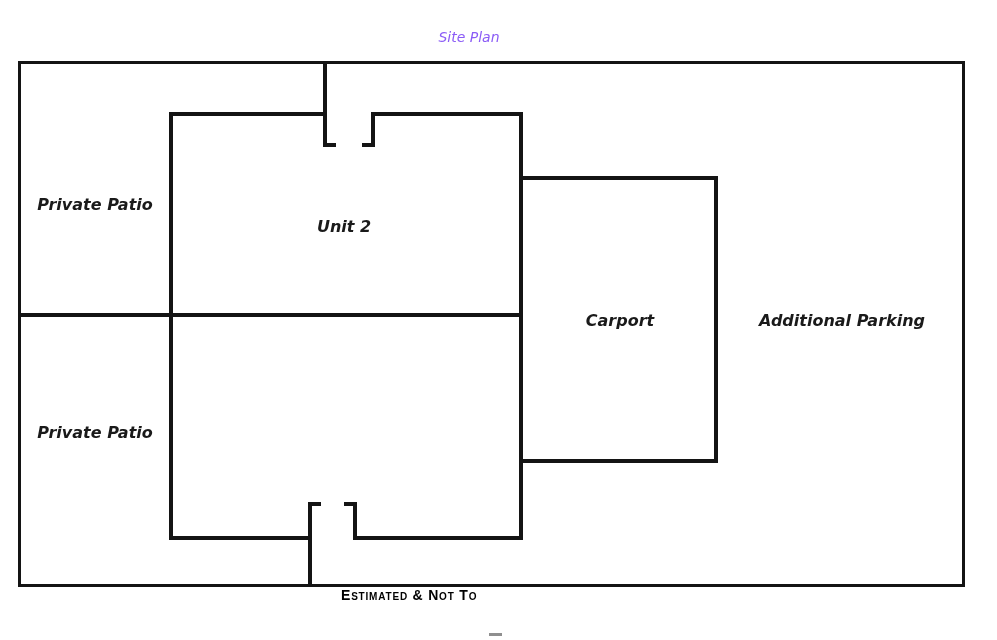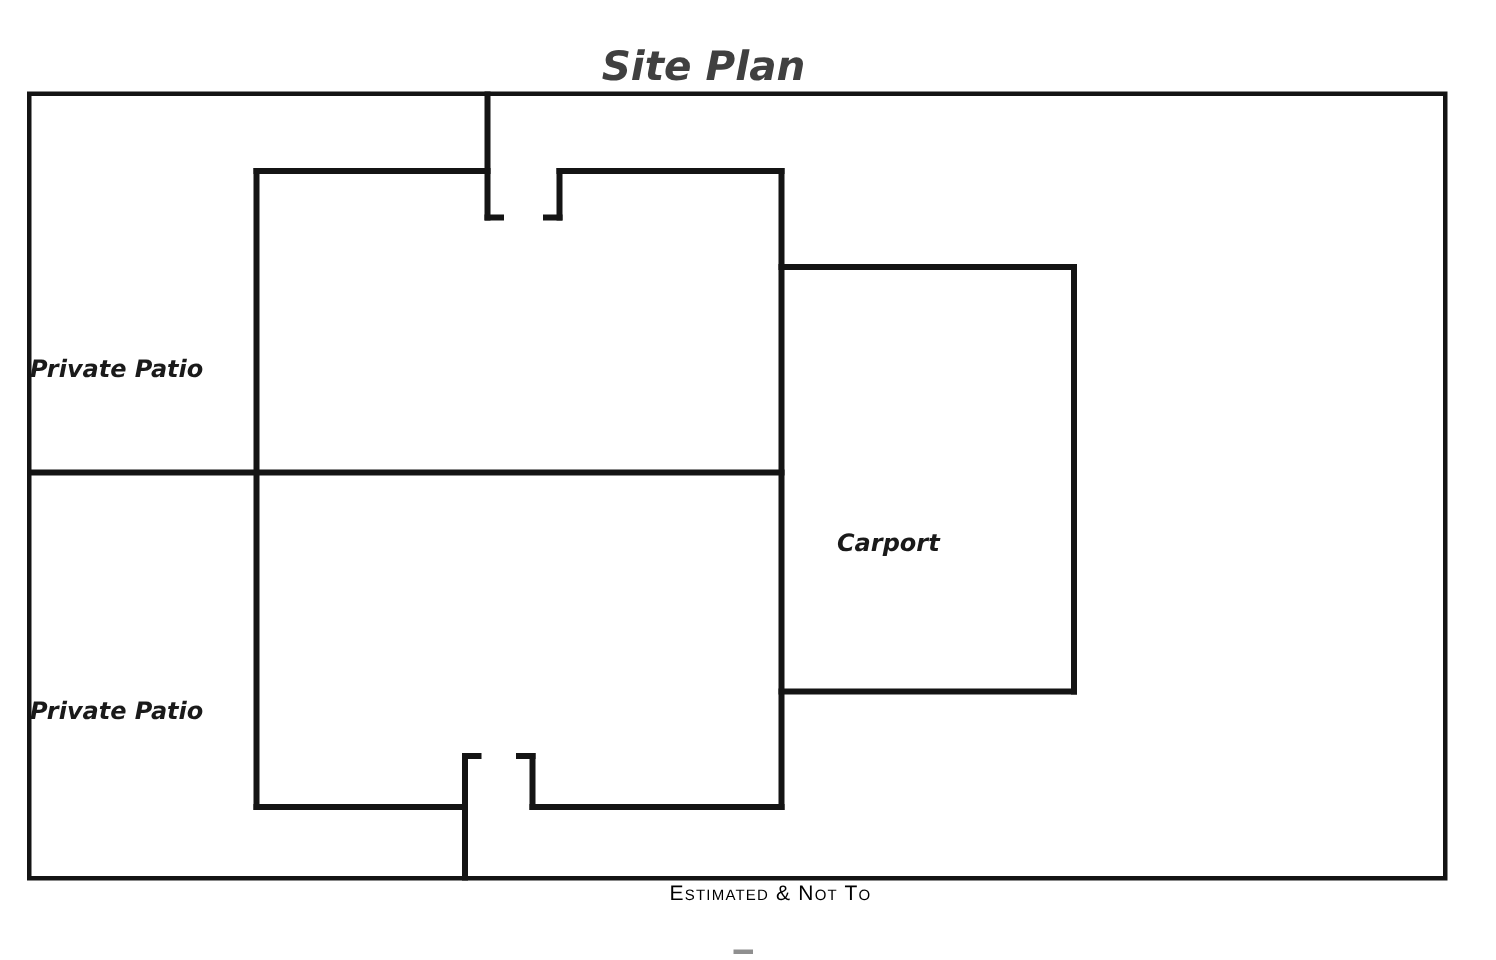--- a/index.html
+++ b/index.html
@@ -27,43 +27,43 @@
     height: 520px;
     border: 3px solid var(--line, #141414);
     background: transparent;
   }
   .plan-label {
     position: absolute;
     color: #1a1a1a;
     font-weight: bold;
     font-style: italic;
     font-size: 16px;
+    text-align: center;
     white-space: nowrap;
-    margin-top: 41px;
   }
   .title {
     position: absolute;
     left: 369px;
     top: 29px;
     width: 200px;
     text-align: center;
-    color: #404040;
-    font-weight: bold;
+    color: #8b5cf6;
+    font-weight: normal;
     font-style: italic;
-    font-size: 27px;
+    font-size: 14px;
   }
   .footer {
     position: absolute;
     left: 341px;
     top: 588px;
     width: 240px;
-    text-align: right;
+    text-align: left;
     color: #000000;
     font-family: "Liberation Sans", sans-serif;
-    font-weight: normal;
+    font-weight: bold;
     font-variant: small-caps;
     font-size: 14px;
     line-height: 15px;
     letter-spacing: 0.8px;
   }
   .artifact-dash {
     position: absolute;
     left: 489px;
     top: 633px;
     width: 13px;
@@ -98,21 +98,23 @@
   <div class="wall" style="left:308px; top:502px; width:13px; height:4px;"></div>
   <div class="wall" style="left:353px; top:502px; width:4px; height:38px;"></div>
   <div class="wall" style="left:344px; top:502px; width:13px; height:4px;"></div>
 
   <div class="wall" style="left:519px; top:176px; width:199px; height:4px;"></div>
   <div class="wall" style="left:714px; top:176px; width:4px; height:287px;"></div>
   <div class="wall" style="left:519px; top:459px; width:199px; height:4px;"></div>
 
   <div class="plan-label" style="left:20px; top:195px; width:150px;">Private Patio</div>
   <div class="plan-label" style="left:20px; top:423px; width:150px;">Private Patio</div>
-  <div class="plan-label" style="left:558px; top:311px; width:150px;">Carport</div>
+  <div class="plan-label" style="left:269px; top:217px; width:150px;">Unit 2</div>
+  <div class="plan-label" style="left:545px; top:311px; width:150px;">Carport</div>
+  <div class="plan-label" style="left:742px; top:311px; width:200px;">Additional Parking</div>
 
   <div class="footer">
     <div>Estimated &amp; Not To</div>
   </div>
 
   <div class="artifact-dash"></div>
 
 </div>
 
 </body></html>

